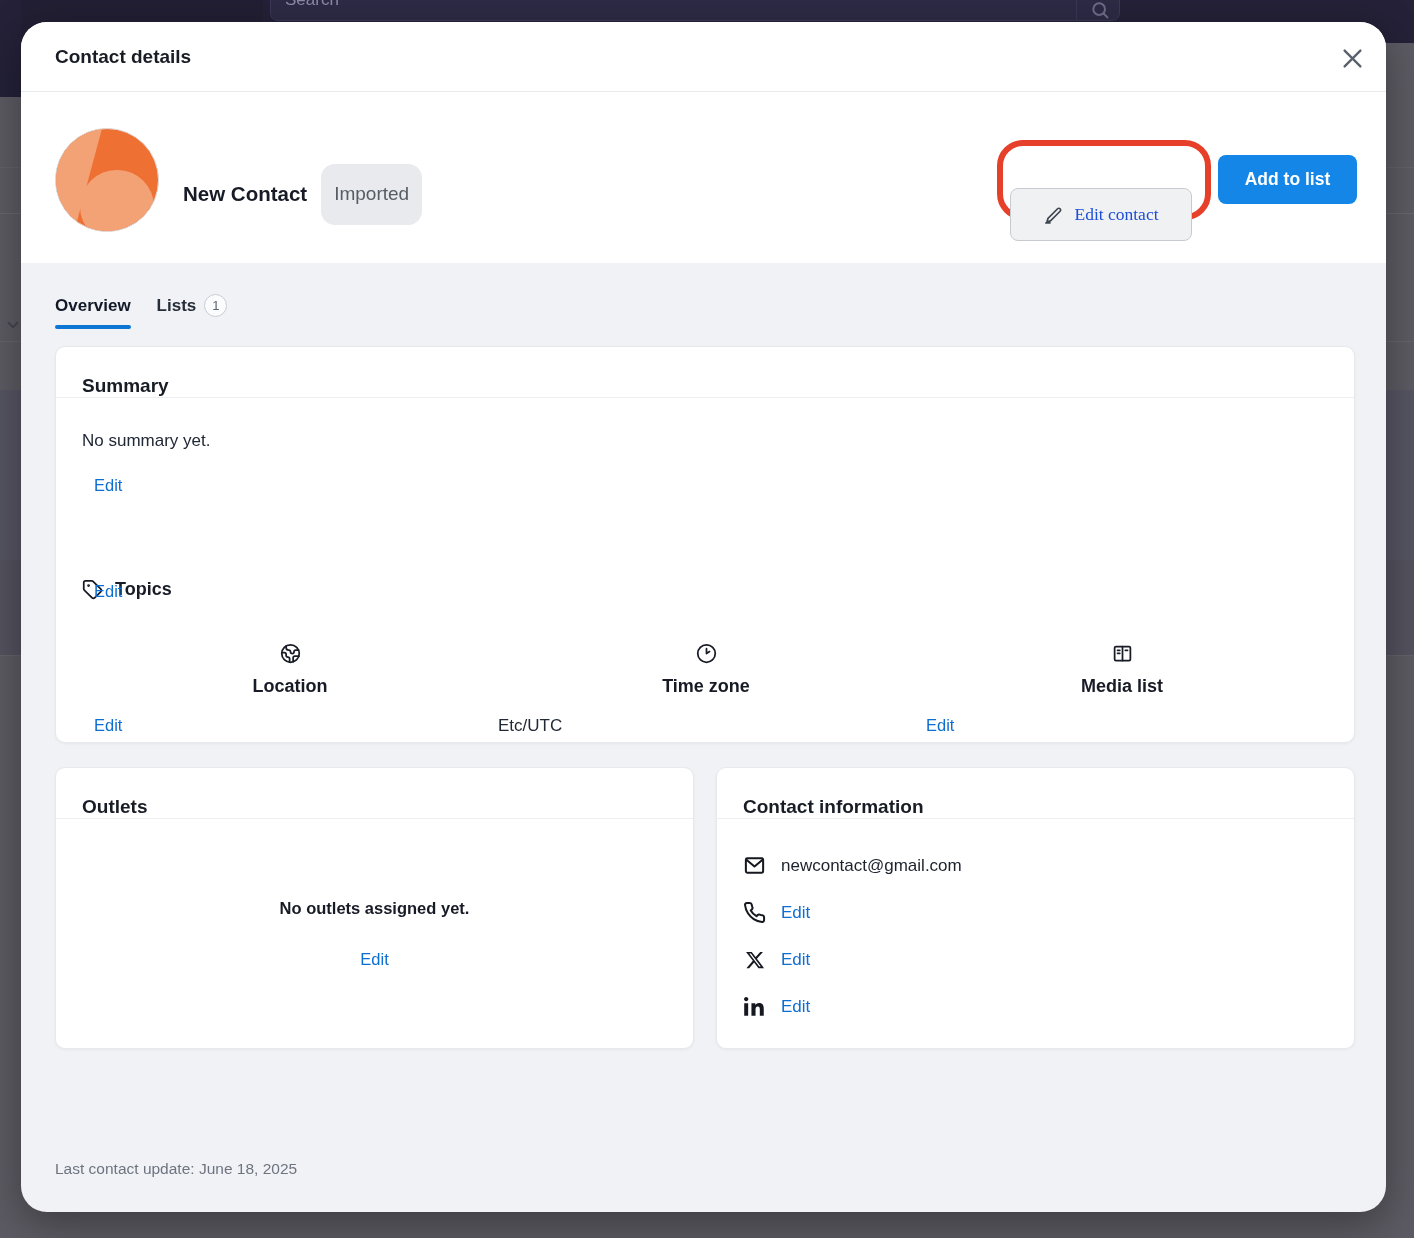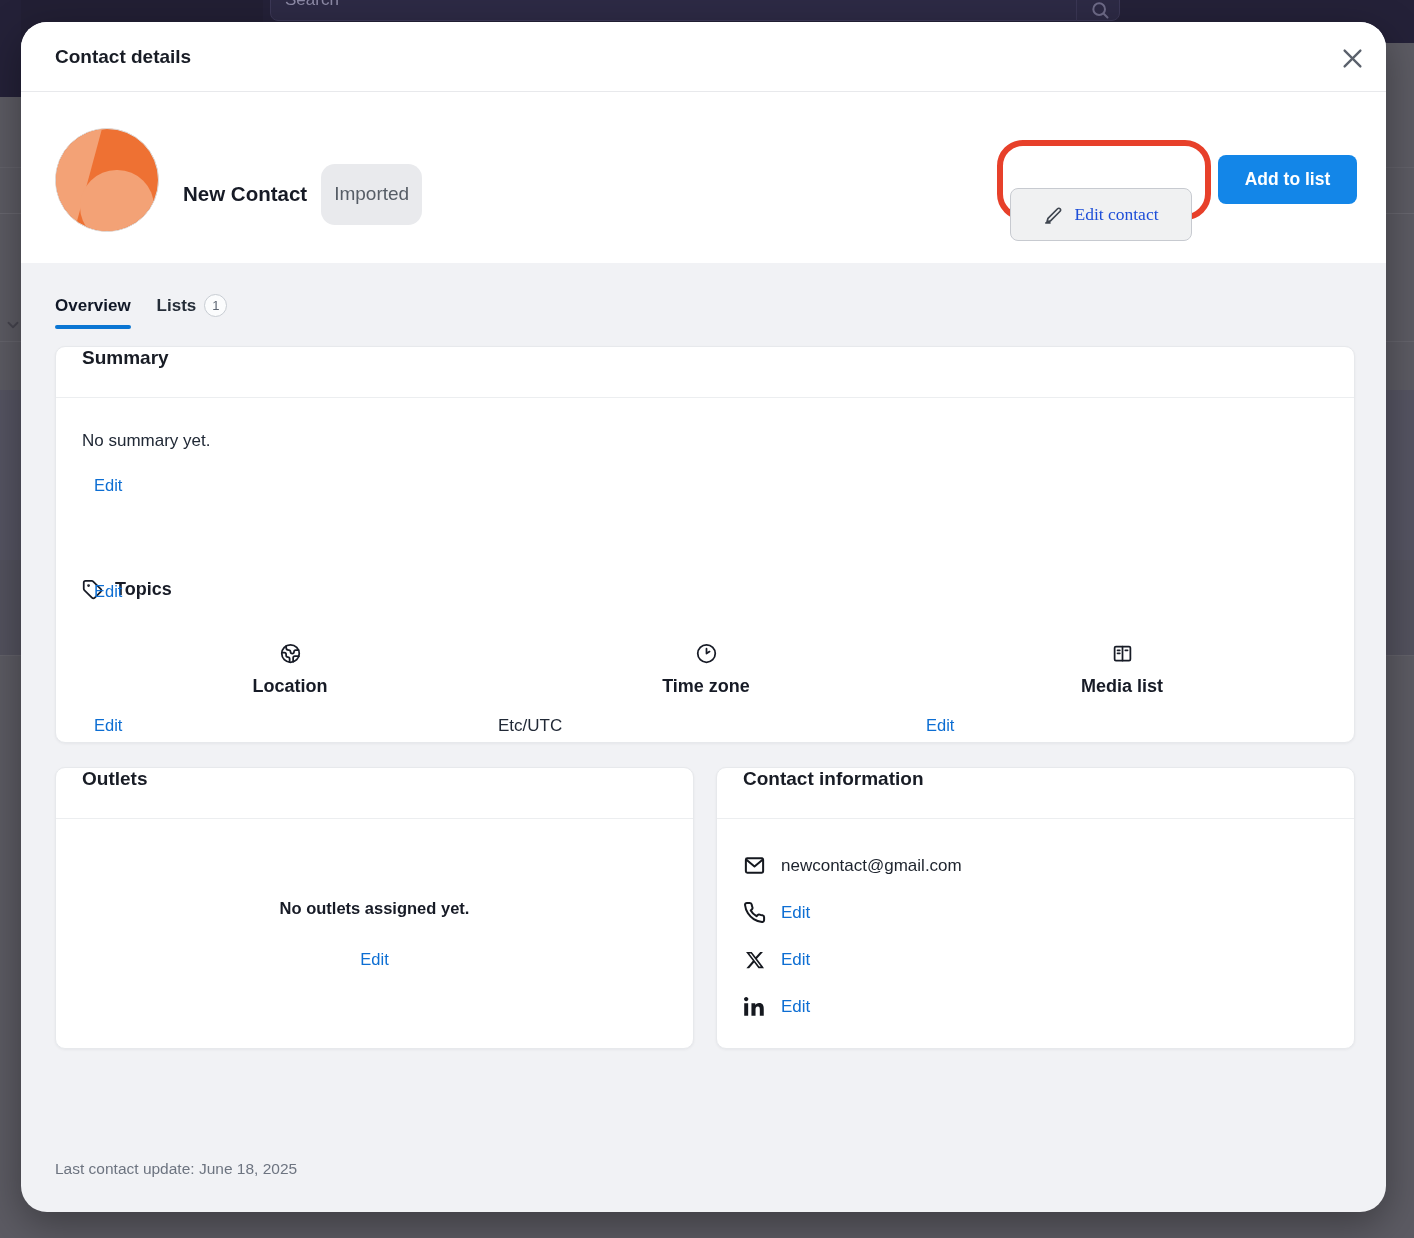--- a/index.html
+++ b/index.html
@@ -93,21 +93,21 @@
   .tab.active::after { content:''; position:absolute; left:0; right:0; bottom:0;
     height:4px; background:#0b76d3; border-radius:2px; }
   .tab-badge {
     width:23px; height:23px; border-radius:50%; border:1px solid #c8cdd3;
     background:#fbfcfd; color:#5c6572; font-size:13px; font-weight:400;
     display:flex; align-items:center; justify-content:center;
   }
 
   .card { position:absolute; background:#fff; border-radius:10px;
     border:1px solid #e7e9ec; box-shadow:0 1px 3px rgba(16,24,40,.05); }
-  .card-head { height:51px; display:flex; align-items:flex-start; padding:0 26px;
+  .card-head { height:51px; display:flex; align-items:flex-end; padding:0 26px;
     border-bottom:1px solid #eceef0; }
   .card-title { font-size:19px; font-weight:700; color:#181c25; }
 
   .card-summary { left:34px; top:324px; width:1300px; height:397px; }
   .sum-empty { position:absolute; left:26px; top:84px; font-size:17px; color:#212936; }
   .link { color:#0d6ed3; font-size:16.5px; font-weight:500; text-decoration:none; cursor:pointer; }
   .sum-edit1 { position:absolute; left:38px; top:129px; }
   .topics-row { position:absolute; left:26px; top:190px; display:flex; align-items:center; gap:12px;margin-top:42px; }
   .sec-label { font-size:18px; font-weight:700; color:#171b26; }
   .sec-icon { width:21px; height:21px; color:#171b26; flex:0 0 auto; }

